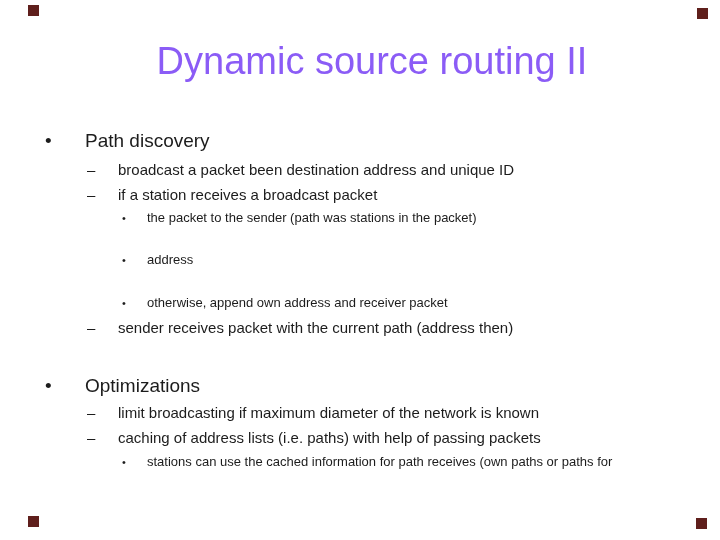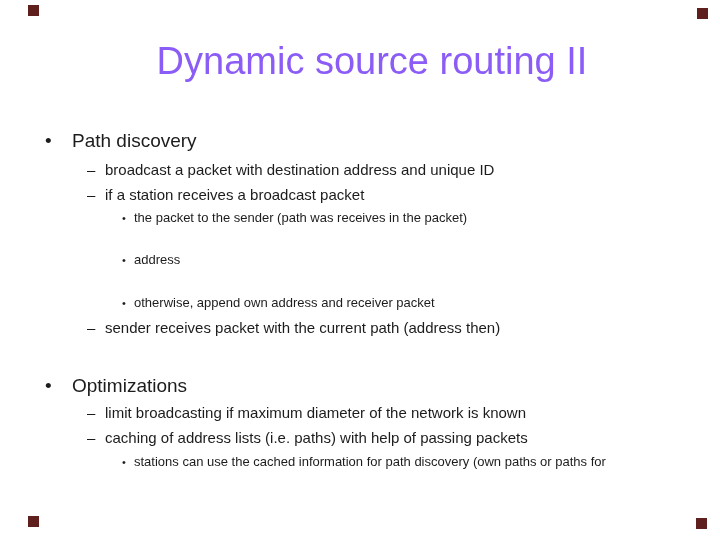--- a/index.html
+++ b/index.html
@@ -45,20 +45,21 @@
     align-items: flex-start;
     white-space: nowrap;
     color: #1c1c1c;
   }
   .item .marker {
     display: block;
     flex: 0 0 auto;
   }
   .item .lines {
     display: block;
+    margin-left: 13px;
   }
   .l1 { left: 45px;  font-size: 19px; line-height: 1.25; }
   .l1 .marker { width: 27px; }
   .l2 { left: 87px;  font-size: 15px; line-height: 1.25; }
   .l2 .marker { width: 18px; }
   .l3 { left: 122px; font-size: 13px; line-height: 19px; }
   .l3 .marker { width: 12px; }
   .l3 .marker .glyph { font-size: 11px; }
 </style>
 </head>
@@ -73,32 +74,32 @@
 
   <div class="title">Dynamic source routing II</div>
 
   <div class="item l1" style="top:129px">
     <span class="marker"><span class="glyph">•</span></span>
     <span class="lines"><span>Path discovery</span></span>
   </div>
 
   <div class="item l2" style="top:161px">
     <span class="marker"><span class="glyph">–</span></span>
-    <span class="lines"><span>broadcast a packet with destination address and unique ID</span></span>
+    <span class="lines"><span>broadcast a packet been destination address and unique ID</span></span>
   </div>
 
   <div class="item l2" style="top:186px">
     <span class="marker"><span class="glyph">–</span></span>
     <span class="lines"><span>if a station receives a broadcast packet</span></span>
   </div>
 
   <div class="item l3" style="top:208px">
     <span class="marker"><span class="glyph">•</span></span>
     <span class="lines">
-      <span style="display:block">the packet to the sender (path was receives in the packet)</span>
+      <span style="display:block">the packet to the sender (path was stations in the packet)</span>
     </span>
   </div>
 
   <div class="item l3" style="top:250px">
     <span class="marker"><span class="glyph">•</span></span>
     <span class="lines">
       <span style="display:block">address</span>
     </span>
   </div>
 
@@ -123,17 +124,17 @@
   </div>
 
   <div class="item l2" style="top:429px">
     <span class="marker"><span class="glyph">–</span></span>
     <span class="lines"><span>caching of address lists (i.e. paths) with help of passing packets</span></span>
   </div>
 
   <div class="item l3" style="top:452px">
     <span class="marker"><span class="glyph">•</span></span>
     <span class="lines">
-      <span style="display:block">stations can use the cached information for path discovery (own paths or paths for</span>
+      <span style="display:block">stations can use the cached information for path receives (own paths or paths for</span>
     </span>
   </div>
 
 </div>
 
 </body></html>

